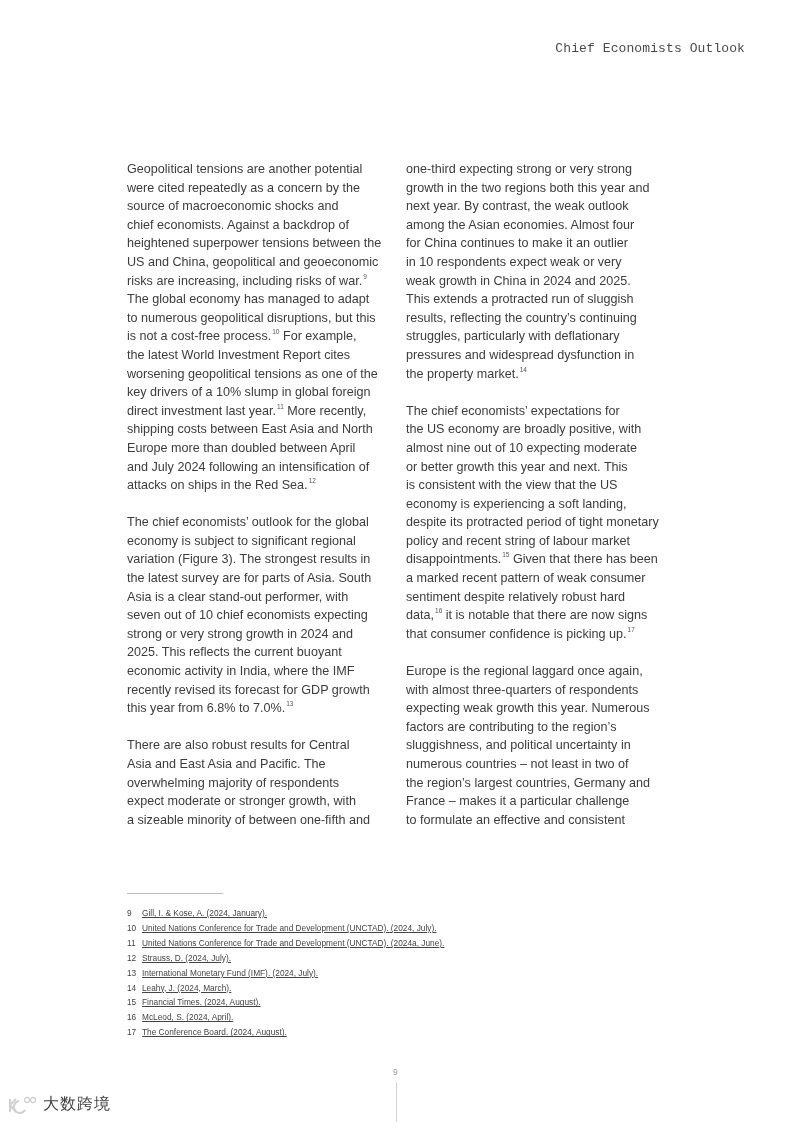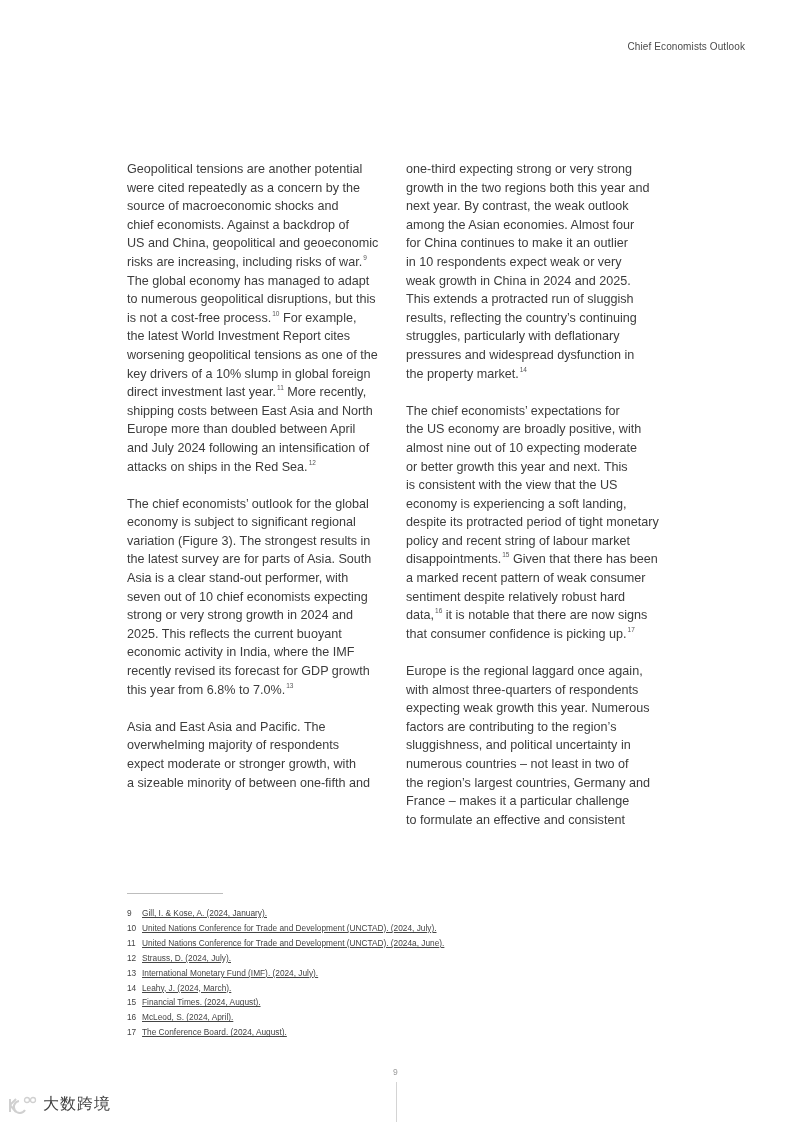--- a/index.html
+++ b/index.html
@@ -1,19 +1,19 @@
 <!DOCTYPE html>
 <html><head>
 <meta charset="utf-8">
 <style>
   html, body { margin: 0; padding: 0; background: #ffffff; }
   body { width: 793px; height: 1122px; position: relative; overflow: hidden;
          font-family: "Liberation Sans", sans-serif; color: #3a3a3a; }
-  .running-header { position: absolute; top: 41px; right: 48px; font-size: 10px;
-         color: #4a4a4a; letter-spacing: 0.1px; }
+  .running-header { position: absolute; top: 41px; right: 48px; font-size: 13px;
+         color: #4a4a4a; letter-spacing: 0.1px; font-family: Liberation Mono, monospace; }
   .col { position: absolute; top: 160px; width: 264px; font-size: 12.6px;
          line-height: 18.6px; color: #3c3c3c; }
   .col-left { left: 127px; }
   .col-right { left: 406px; }
   .col p { margin: 0 0 18.6px 0; }
   .col p:last-child { margin-bottom: 2px; }
   .line { display: block; white-space: nowrap; }
   sup { font-size: 6.5px; vertical-align: 6px; line-height: 0; margin-left: 1px; color: #555; }
   .fn-rule { position: absolute; left: 127px; top: 893px; width: 96px; height: 0;
          border-top: 1px solid #bdbdbd; }
@@ -32,20 +32,21 @@
 <body>
 
 <div class="running-header">Chief Economists Outlook</div>
 
 <div class="col col-left">
   <p>
     <span class="line">Geopolitical tensions are another potential</span>
     <span class="line">were cited repeatedly as a concern by the</span>
     <span class="line">source of macroeconomic shocks and</span>
     <span class="line">chief economists. Against a backdrop of</span>
+    <span class="line">heightened superpower tensions between the</span>
     <span class="line">US and China, geopolitical and geoeconomic</span>
     <span class="line"><span>risks are increasing, including risks of war.</span><sup>9</sup></span>
     <span class="line">The global economy has managed to adapt</span>
     <span class="line">to numerous geopolitical disruptions, but this</span>
     <span class="line"><span>is not a cost-free process.</span><sup>10</sup><span> For example,</span></span>
     <span class="line">the latest World Investment Report cites</span>
     <span class="line">worsening geopolitical tensions as one of the</span>
     <span class="line">key drivers of a 10% slump in global foreign</span>
     <span class="line"><span>direct investment last year.</span><sup>11</sup><span> More recently,</span></span>
     <span class="line">shipping costs between East Asia and North</span>
@@ -60,20 +61,21 @@
     <span class="line">the latest survey are for parts of Asia. South</span>
     <span class="line">Asia is a clear stand-out performer, with</span>
     <span class="line">seven out of 10 chief economists expecting</span>
     <span class="line">strong or very strong growth in 2024 and</span>
     <span class="line">2025. This reflects the current buoyant</span>
     <span class="line">economic activity in India, where the IMF</span>
     <span class="line">recently revised its forecast for GDP growth</span>
     <span class="line"><span>this year from 6.8% to 7.0%.</span><sup>13</sup></span>
   </p>
   <p>
+    <span class="line">There are also robust results for Central</span>
     <span class="line">Asia and East Asia and Pacific. The</span>
     <span class="line">overwhelming majority of respondents</span>
     <span class="line">expect moderate or stronger growth, with</span>
     <span class="line">a sizeable minority of between one-fifth and</span>
   </p>
 </div>
 
 <div class="col col-right">
   <p>
     <span class="line">one-third expecting strong or very strong</span>

